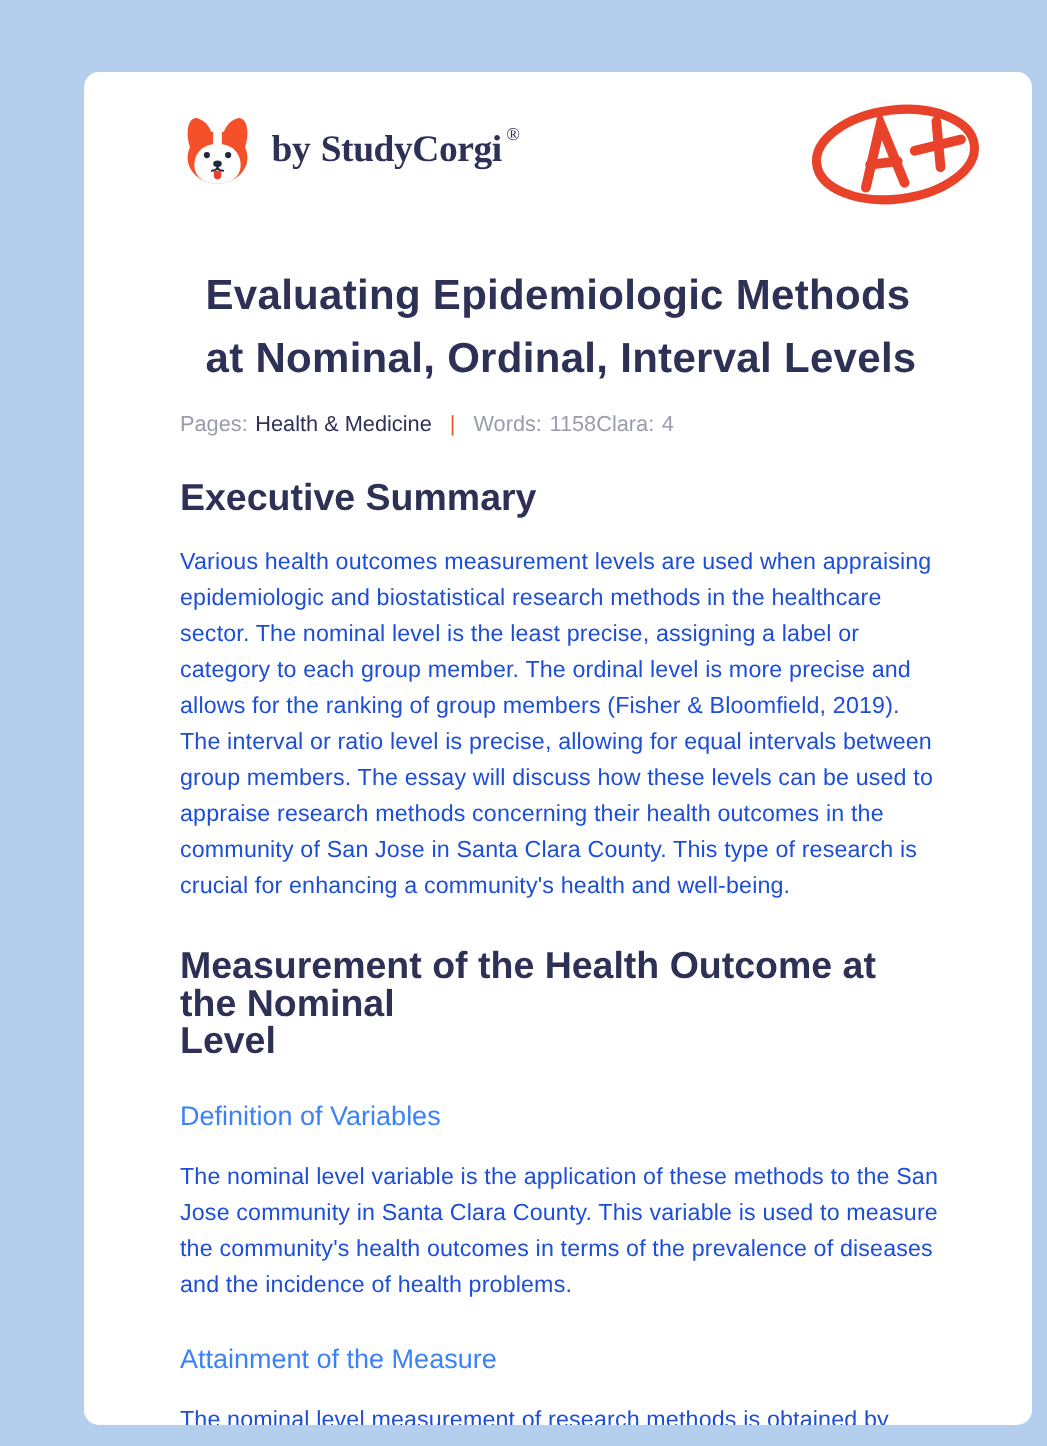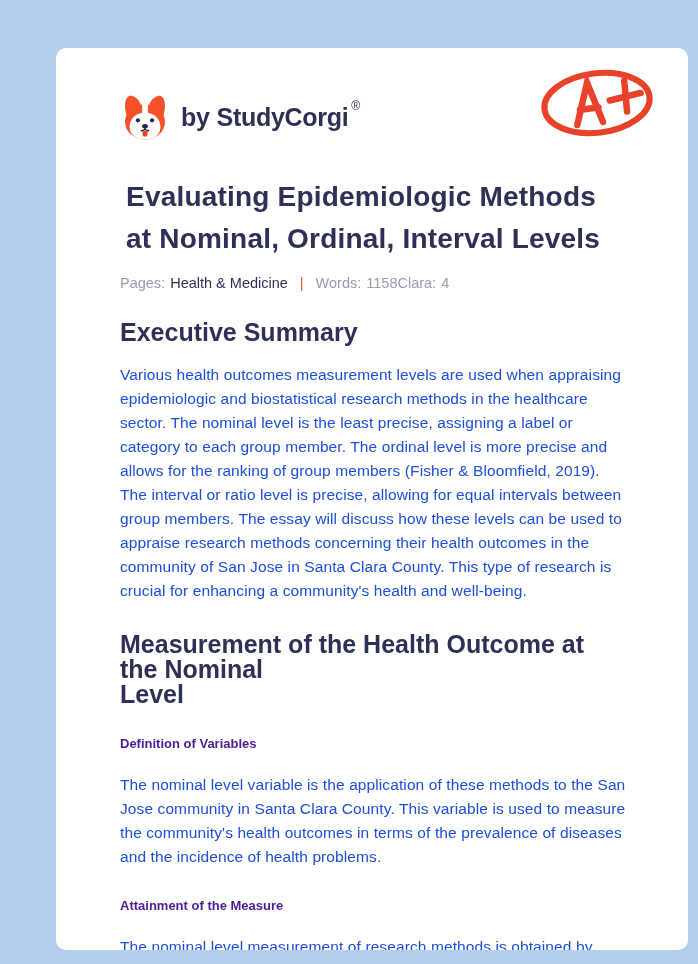--- a/index.html
+++ b/index.html
@@ -16,21 +16,22 @@
     left: 56px; top: 48px;
     width: 632px; height: 902px;
     background: #ffffff;
     border-radius: 10px;
     padding: 16px 60px 0 64px;
     overflow: hidden;
   }
   .card-header {
     display: flex;
     justify-content: space-between;
-    align-items: flex-end;
+    align-items: flex-start;
+    font-family: Liberation Serif, serif;
   }
   .logo {
     display: flex;
     align-items: center;
     gap: 11px;
     margin-top: 11px;
     text-decoration: none;
     cursor: pointer;
   }
   .corgi svg { width: 50px; height: 50px; display: block; }
@@ -48,21 +49,21 @@
     vertical-align: top;
     position: relative;
     top: -4px;
     margin-left: 3px;
     color: #2e3156;
   }
   .stamp { margin-right: -30px; }
   .stamp svg { width: 122px; height: 78px; display: block; }
 
   h1.title {
-    margin: 34px 6px 0;
+    margin: 34px 17px 0;
     font-size: 28px;
     line-height: 42px;
     font-weight: 700;
     color: #2e3156;
     letter-spacing: 0.2px;
     white-space: pre-line;
   }
   .meta {
     margin-top: 15px;
     font-size: 14.5px;
@@ -83,24 +84,24 @@
   h2.sec {
     margin: 29px 0 0;
     font-size: 25px;
     line-height: 25px;
     font-weight: 700;
     color: #2e3156;
     white-space: pre-line;
   }
   h3.sub {
     margin: 26px 0 0;
-    font-size: 13px;
+    font-size: 18px;
     line-height: 22px;
-    font-weight: 700;
-    color: #4c1d95;
+    font-weight: 400;
+    color: #3b82f6;
   }
   p.body {
     margin: 18px 0 0;
     font-size: 15.5px;
     line-height: 24px;
     color: #1d4ed8;
     letter-spacing: 0.1px;
   }
 </style>
 </head>

